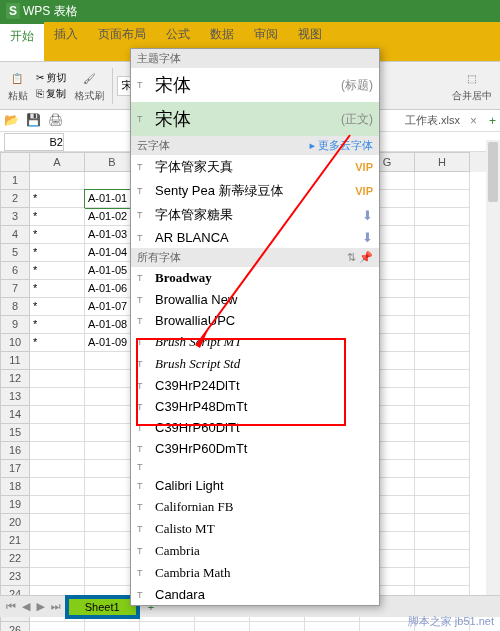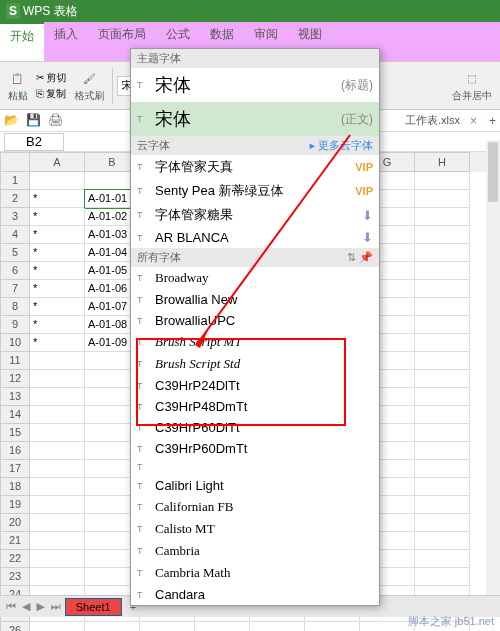--- a/index.html
+++ b/index.html
@@ -1,39 +1,39 @@
 <!DOCTYPE html>
 <html><head>
 <meta charset="utf-8">
 <style>
 *{margin:0;padding:0;box-sizing:border-box;font-family:"Microsoft YaHei",sans-serif}
 body{width:500px;height:631px;background:#f5f5f5;overflow:hidden;position:relative;font-size:12px}
 .titlebar{background:#3a8a3a;color:#fff;height:22px;display:flex;align-items:center;padding:0 6px;font-size:12px}
 .titlebar .logo{background:#4a9a4a;padding:1px 3px;margin-right:3px;font-weight:bold}
-.ribbon-tabs{background:#f0abfc;height:40px;display:flex;border-bottom:1px solid #ccc}
+.ribbon-tabs{background:#eab308;height:40px;display:flex;border-bottom:1px solid #ccc}
 .ribbon-tab{padding:4px 10px;font-size:12px;color:#555;cursor:pointer}
 .ribbon-tab.active{background:#fff;color:#3a8a3a;border-top:2px solid #3a8a3a}
 .toolbar{background:#f0f0f0;height:48px;display:flex;align-items:center;padding:2px 4px;border-bottom:1px solid #ccc;gap:4px}
 .tbtn{display:flex;flex-direction:column;align-items:center;font-size:10px;color:#555;padding:2px 4px}
 .tbtn .ico{width:20px;height:20px;display:flex;align-items:center;justify-content:center}
 .tgroup{display:flex;flex-direction:column;gap:2px;font-size:10px}
 .tgroup div{display:flex;align-items:center;gap:2px}
 .font-sel{display:flex;align-items:center;gap:2px}
 .font-sel input{width:90px;height:20px;border:1px solid #ccc;font-size:11px;padding:0 3px;background:#fff}
 .font-sel .dd{width:14px;height:20px;border:1px solid #ccc;background:#fff;display:flex;align-items:center;justify-content:center;color:#666}
 .sz input{width:30px}
 .aa{font-size:13px;color:#555;padding:0 3px}
 .aa.s{font-size:10px}
 .align-ico{width:16px;height:16px;display:inline-flex;flex-direction:column;gap:2px;justify-content:center}
 .align-ico span{height:1px;background:#666;display:block}
 .quickbar{background:#fff;height:22px;display:flex;align-items:center;padding:0 4px;border-bottom:1px solid #ddd;gap:6px}
 .qb-ico{width:16px;height:16px}
 .filename{font-size:11px;color:#555}
 .cellref{background:#fff;height:20px;display:flex;align-items:center;border-bottom:1px solid #ddd}
-.cellref input{width:60px;border:1px solid #ccc;height:18px;margin:0 4px;font-size:13px;text-align:center}
+.cellref input{width:60px;border:1px solid #ccc;height:18px;margin:0 4px;font-size:11px;text-align:right}
 .grid{position:relative;background:#fff}
 .colhead{display:flex;height:20px;background:#f0f0f0}
 .colhead div{border:1px solid #ccc;border-left:none;flex:0 0 55px;text-align:center;font-size:11px;color:#555;line-height:18px}
 .colhead div:first-child{flex:0 0 30px;border-left:1px solid #ccc}
 .rows{}
 .row{display:flex;height:18px}
 .row .rh{flex:0 0 30px;background:#f0f0f0;border:1px solid #ccc;border-top:none;text-align:center;font-size:11px;color:#555;line-height:17px}
 .row .cell{flex:0 0 55px;border-right:1px solid #ddd;border-bottom:1px solid #ddd;font-size:11px;padding:0 3px;line-height:17px;white-space:nowrap;overflow:hidden}
 .font-dropdown{position:absolute;top:48px;left:130px;width:250px;background:#fff;border:1px solid #999;box-shadow:2px 2px 8px rgba(0,0,0,0.3);z-index:100;max-height:560px;overflow:hidden}
 .fd-section{background:#e8e8e8;font-size:11px;color:#666;padding:2px 6px;display:flex;justify-content:space-between;align-items:center}
@@ -43,21 +43,21 @@
 .fd-item .fn{flex:1}
 .fd-item .tag{font-size:12px;color:#888}
 .fd-item .vip{color:#e8a030;font-size:11px;font-weight:bold}
 .fd-item .dl{color:#89c}
 .fd-item.big{font-size:18px;padding:5px 6px}
 .morelink{color:#3a8ae8;font-size:11px}
 .redbox{position:absolute;border:2px solid red;pointer-events:none;z-index:200}
 .redarrow{position:absolute;z-index:201;pointer-events:none}
 .sheettabs{position:absolute;bottom:14px;left:0;right:0;height:22px;background:#e8e8e8;display:flex;align-items:center;padding:0 4px;border-top:1px solid #ccc;font-size:11px;gap:2px}
 .sheettabs .nav{color:#888;padding:0 2px}
-.sheettabs .tab{background:#ef4444;padding:2px 10px;border:1px solid #0369a1}
+.sheettabs .tab{background:#84cc16;padding:2px 16px;border:4px solid #0369a1}
 .watermark{position:absolute;bottom:2px;right:6px;font-size:11px;color:#89c;z-index:300}
 .scrollbar{position:absolute;right:0;top:140px;bottom:36px;width:14px;background:#f0f0f0}
 .scrollbar .thumb{background:#ccc;width:10px;margin:2px;height:60px;border-radius:2px}
 </style>
 </head>
 <body>
 
 <div class="titlebar">
   <span class="logo">S</span>
   <span>WPS 表格</span>
@@ -498,21 +498,21 @@
         <span class="dl">⬇</span>
       </div>
     </div>
   <div class="fd-section">
     <span>所有字体</span>
     <span style="color:#888">⇅ 📌</span>
   </div>
   <div id="fd-all">
       <div class="fd-item">
         <span class="tt">T</span>
-        <span class="fn" style="font-family:serif;font-weight:normal">Broadway</span>
+        <span class="fn" style="font-family:serif;font-weight:bold">Broadway</span>
       </div>
       <div class="fd-item">
         <span class="tt">T</span>
         <span class="fn">Browallia New</span>
       </div>
       <div class="fd-item">
         <span class="tt">T</span>
         <span class="fn">BrowalliaUPC</span>
       </div>
       <div class="fd-item">

